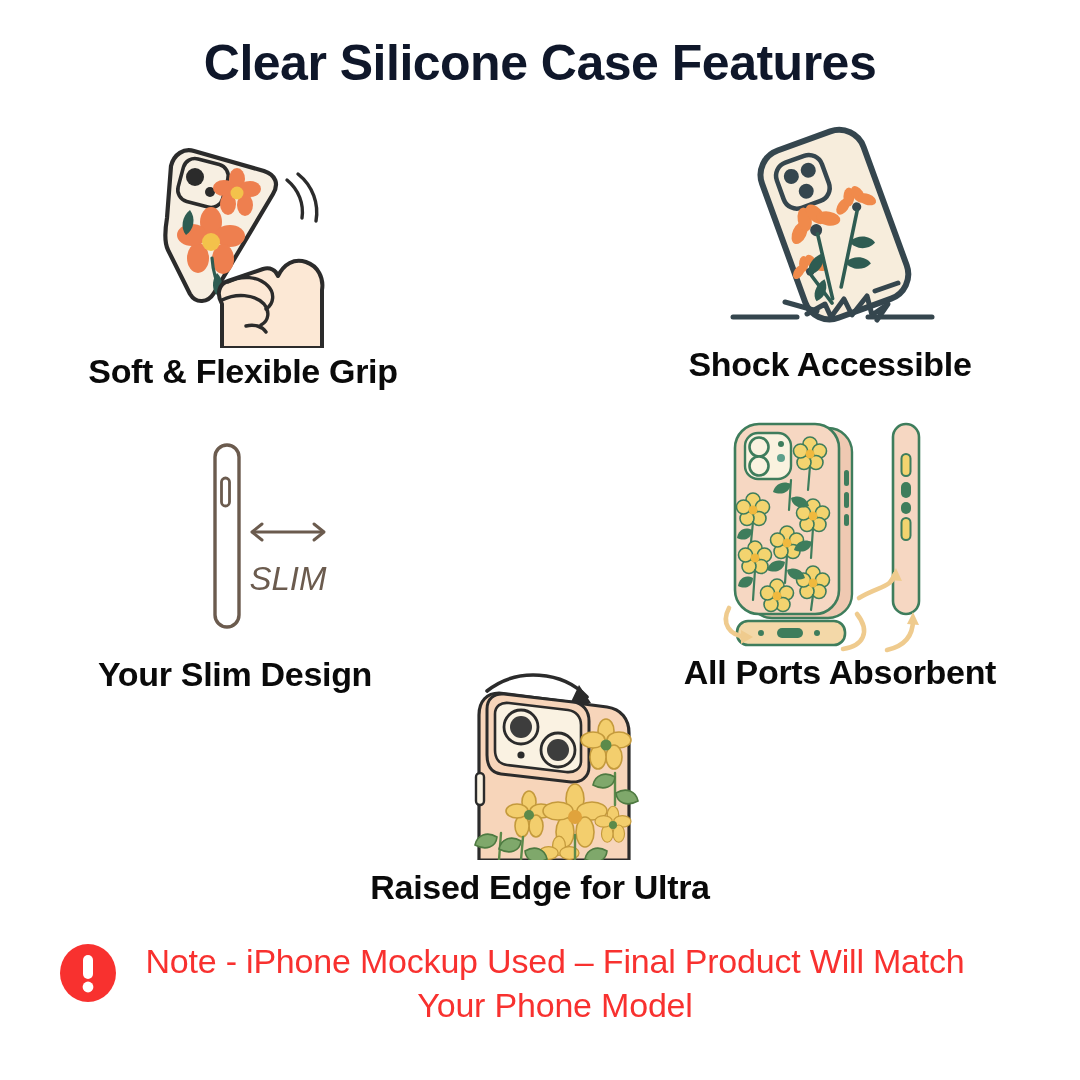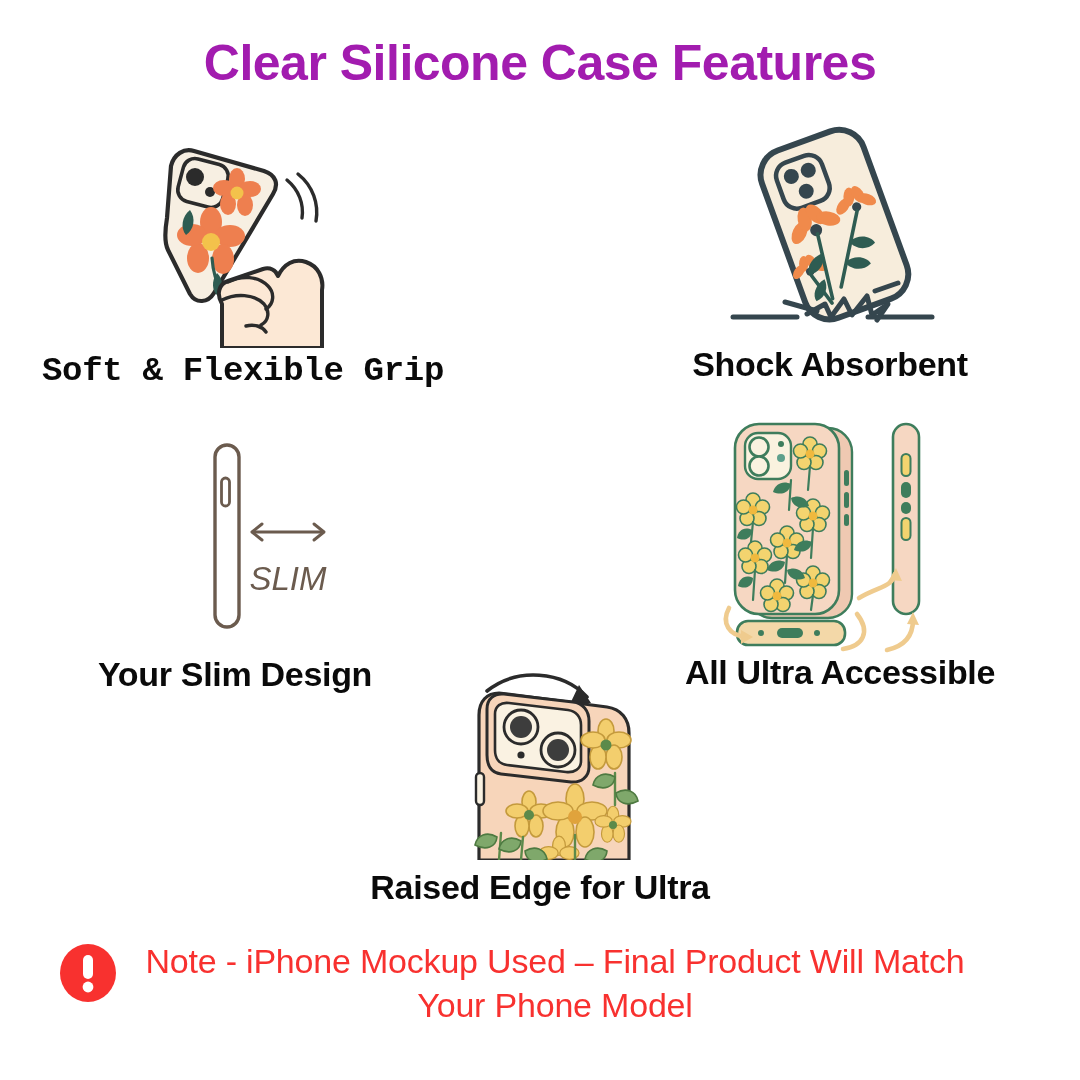--- a/index.html
+++ b/index.html
@@ -9,35 +9,35 @@
     position:relative;
     overflow:hidden;
   }
   #page-title {
     position:absolute;
     top:34px; left:0; width:1080px;
     text-align:center;
     font-size:50px;
     font-weight:bold;
     letter-spacing:-0.5px;
-    color:#a21caf;
+    color:#0f172a;
   }
   .feature { position:absolute; }
   .feature-label {
     position:absolute;
     text-align:center;
     font-size:34px;
     font-weight:bold;
     color:#0a0a0a;
     white-space:nowrap;
     letter-spacing:-0.3px;
   }
   
   #art-grip      { left:118px; top:118px;  width:250px; height:230px; }
-  #label-grip    { left:18px;  top:352px;  width:450px;font-family:Liberation Mono, monospace; }
+  #label-grip    { left:18px;  top:352px;  width:450px; }
 
   #art-shock     { left:725px; top:118px;  width:215px; height:225px; }
   #label-shock   { left:605px; top:345px;  width:450px; }
 
   #art-slim      { left:195px; top:435px;  width:180px; height:200px;font-style:italic; }
   #label-slim    { left:10px;  top:655px;  width:450px; }
 
   #art-ports     { left:705px; top:418px;  width:235px; height:235px; }
   #label-ports   { left:615px; top:653px;  width:450px; }
 
@@ -170,21 +170,21 @@
 
     <g fill="none" stroke="#35464E" stroke-width="5" stroke-linejoin="round" stroke-linecap="round">
       <path d="M82 196 L100 186 L106 199 L119 181 L127 197 L142 178 L147 197 L163 186 L152 202"></path>
       <path d="M60 184 L92 193"></path>
       <path d="M150 173 L173 165"></path>
       <path d="M8 199 L72 199"></path>
       <path d="M143 199 L207 199"></path>
     </g>
   </svg>
 </div>
-<div class="feature-label" id="label-shock">Shock Absorbent</div>
+<div class="feature-label" id="label-shock">Shock Accessible</div>
 
 <div class="feature" id="art-slim">
   <svg viewBox="0 0 180 200" width="180" height="200">
     <rect x="20" y="10" width="24" height="182" rx="12" fill="#ffffff" stroke="#6B5B4E" stroke-width="3.4"></rect>
     <rect x="26.5" y="43" width="8" height="28" rx="4" fill="#ffffff" stroke="#6B5B4E" stroke-width="2.8"></rect>
 
     <g stroke="#6B5B4E" stroke-width="3" fill="none" stroke-linecap="round" stroke-linejoin="round">
       <path d="M58 97 L128 97"></path>
       <path d="M67 89 L57 97 L67 105"></path>
       <path d="M119 89 L129 97 L119 105"></path>
@@ -318,21 +318,21 @@
       <path d="M154 180 C174 168 186 170 190 156"></path>
       <path d="M182 232 C200 228 208 218 208 202"></path>
     </g>
     <g fill="#EFCB8E">
       <path d="M36 212 L48 219 L36 226 Z"></path>
       <path d="M184 162 L191 150 L197 163 Z"></path>
       <path d="M202 206 L208 194 L214 207 Z"></path>
     </g>
   </svg>
 </div>
-<div class="feature-label" id="label-ports">All Ultra Accessible</div>
+<div class="feature-label" id="label-ports">All Ports Absorbent</div>
 
 <div class="feature" id="art-camera">
   <svg viewBox="0 0 210 195" width="210" height="195">
 
     <g fill="none" stroke="#2B2B2B" stroke-width="3.6" stroke-linecap="round">
       <path d="M32 26 C62 2 108 6 132 32"></path>
     </g>
     <path d="M124 20 L136 38 L115 39 Z" fill="#2B2B2B"></path>
 
     <path d="M24 50 C24 36 32 28 44 28 L152 42 C166 44 174 54 174 68

